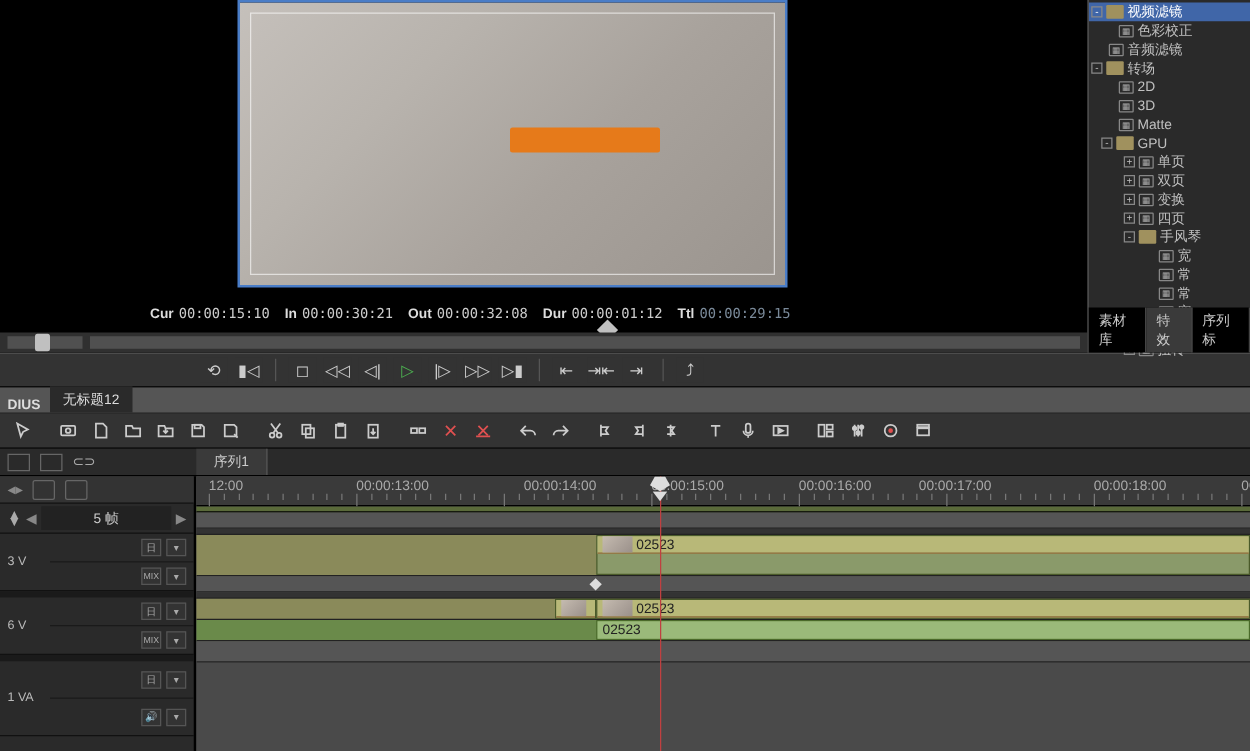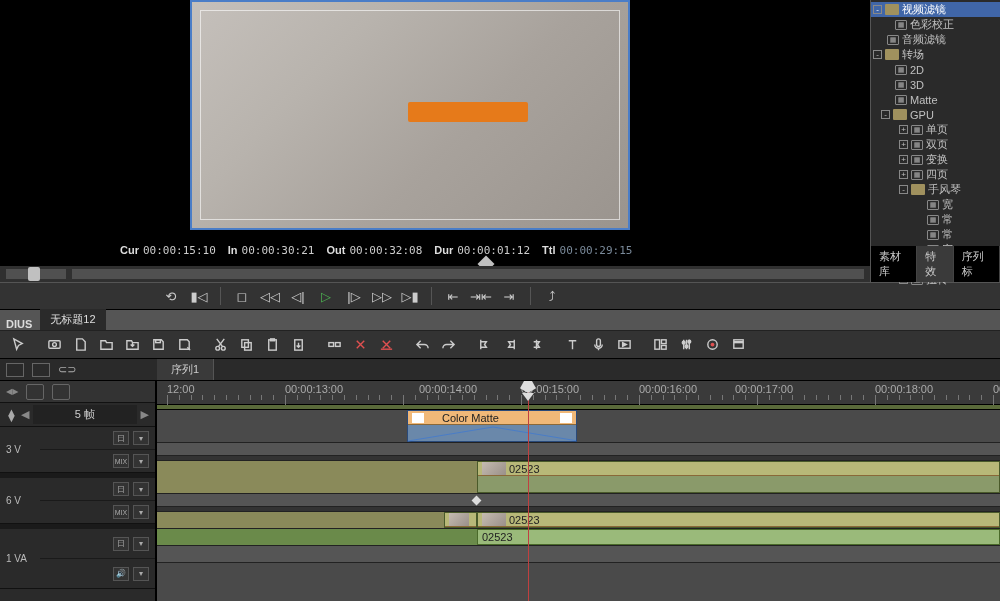--- a/index.html
+++ b/index.html
@@ -553,32 +553,20 @@
         <span class="tickline" style="left: 777px; height: 5px;"></span>
         <span class="tickline" style="left: 788.8px; height: 5px;"></span>
         <span class="tickline" style="left: 800.6px; height: 5px;"></span>
         <span class="tickline" style="left: 812.4px; height: 5px;"></span>
         <span class="tickline" style="left: 824.2px; height: 5px;"></span>
         <span class="tick" style="left: 836px;">00:00:19</span>
         <span class="tickline" style="left: 836px; height: 10px;"></span>
       </div>
     <div class="ruler-bar"></div>
 
-    <div class="tl-track" style="height:33px">
-      <div class="clip" style="left:250px;width:170px;top:0;height:100%">
-        <div class="clip-header">
-            <span style="width:12px;height:10px;background:#fff;margin-right:18px"></span>
-            <span>Color Matte</span>
-            <span style="width:12px;height:10px;background:#fff;margin-left:auto"></span>
-          </div>
-        <svg style="position:absolute;top:14px;left:0;width:100%;height:18px">
-            <path d="M0 16 L85 2 L170 16" stroke="#4a7dc7" fill="none"></path>
-          </svg>
-      </div>
-    </div>
     <div class="tl-track mix-row" style="height:13px"></div>
     <div class="tl-track sep"></div>
 
     <div class="tl-track" style="height:33px;background:#8a8a5a">
       <div class="clip clip-olive" style="left:320px;width:523px;height:100%">
         <div class="clip-header">
             <div class="clip-thumb"></div>
             <span>02523</span>
           </div>
       </div>

